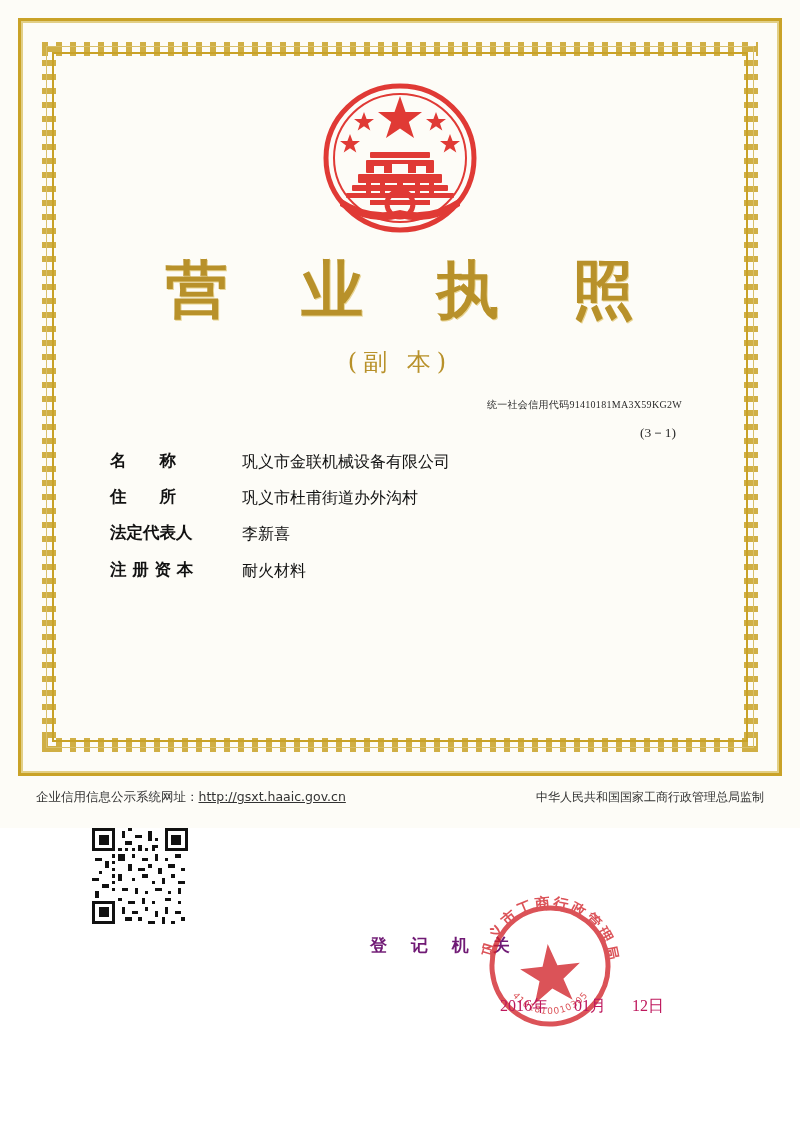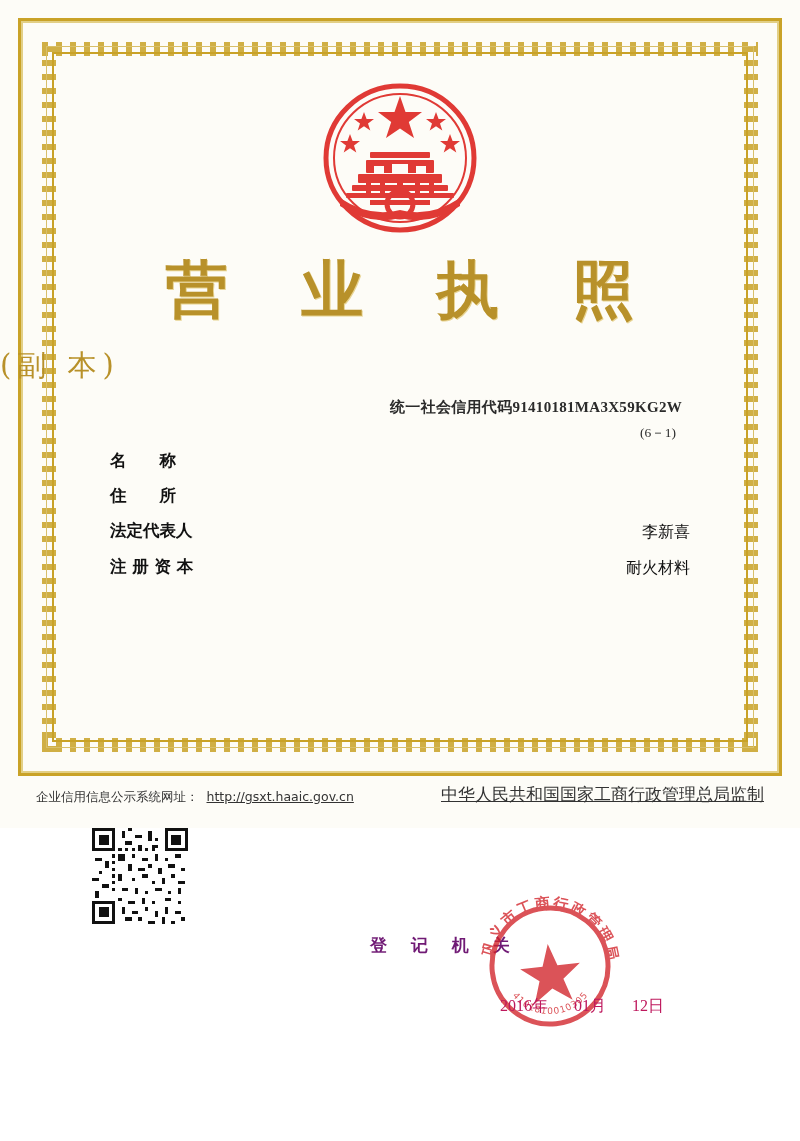--- a/index.html
+++ b/index.html
@@ -64,54 +64,52 @@
     font-size:62px;
     letter-spacing:26px;
     text-indent:26px;
     font-weight:bold;
     color:#b8912a;
     text-shadow:1px 1px 0 #e8d494;
   }
   .subtitle{
     position:absolute;
     top:346px;left:0;right:0;
-    text-align:left;
-    font-size:29px;
+    text-align:center;
+    font-size:24px;
     letter-spacing:6px;
     color:#b8912a;
     font-family:"DejaVu Serif", serif;
   }
 
   
   .credit-code{
     position:absolute;
     top:398px;right:118px;
-    font-size:15px;
+    font-size:10px;
     color:#2b2b2b;
     letter-spacing:.3px;
     white-space:nowrap;
-    font-weight:bold;
   }
   .sheet-no{
     position:absolute;
     top:424px;right:124px;
     font-size:13.5px;
     color:#2b2b2b;
   }
 
   
   .fields{
     position:absolute;
     left:110px;top:450px;right:110px;
   }
   .row{
     display:flex;
     align-items:flex-start;
     margin-bottom:13px;
-    justify-content:space-between;
   }
   .row .label{
     width:118px;
     flex:0 0 118px;
     font-size:16.5px;
     font-weight:bold;
     color:#111;
     letter-spacing:0;
     font-family:"DejaVu Sans", sans-serif;
     display:flex;
@@ -168,28 +166,27 @@
   }
 
   
   .footer-left{
     position:absolute;
     left:36px;bottom:22px;
     font-size:12.5px;
     color:#333;
     font-family:"DejaVu Sans", sans-serif;
   }
-  .footer-left u{margin-left:8px;}
+  .footer-left u{}
   .footer-right{
     position:absolute;
     right:36px;bottom:22px;
-    font-size:17px;
+    font-size:12px;
     color:#333;
     font-family:"DejaVu Sans", sans-serif;
-    text-decoration:underline;
   }
 </style>
 </head>
 <body>
 
 <div class="page">
 
   <div class="frame-outer"></div>
   <div class="frame-greek"></div>
   <div class="frame-inner"></div>
@@ -232,31 +229,33 @@
       </g>
     </svg>
   </div>
 
   <div class="title">营 业 执 照</div>
   <div class="subtitle">(副 本)</div>
 
   <div class="credit-code">
     <span>统一社会信用代码</span><span>91410181MA3X59KG2W</span>
   </div>
-  <div class="sheet-no">(6－1)</div>
+  <div class="sheet-no">(3－1)</div>
 
   <div class="fields">
 
     <div class="row">
       <div class="label">名　　称</div>
+      <div class="value">巩义市金联机械设备有限公司</div>
     </div>
 
 
     <div class="row">
       <div class="label">住　　所</div>
+      <div class="value">巩义市杜甫街道办外沟村</div>
     </div>
 
     <div class="row">
       <div class="label">法定代表人</div>
       <div class="value">李新喜</div>
     </div>
 
     <div class="row">
       <div class="label">注 册 资 本</div>
       <div class="value">耐火材料</div>

